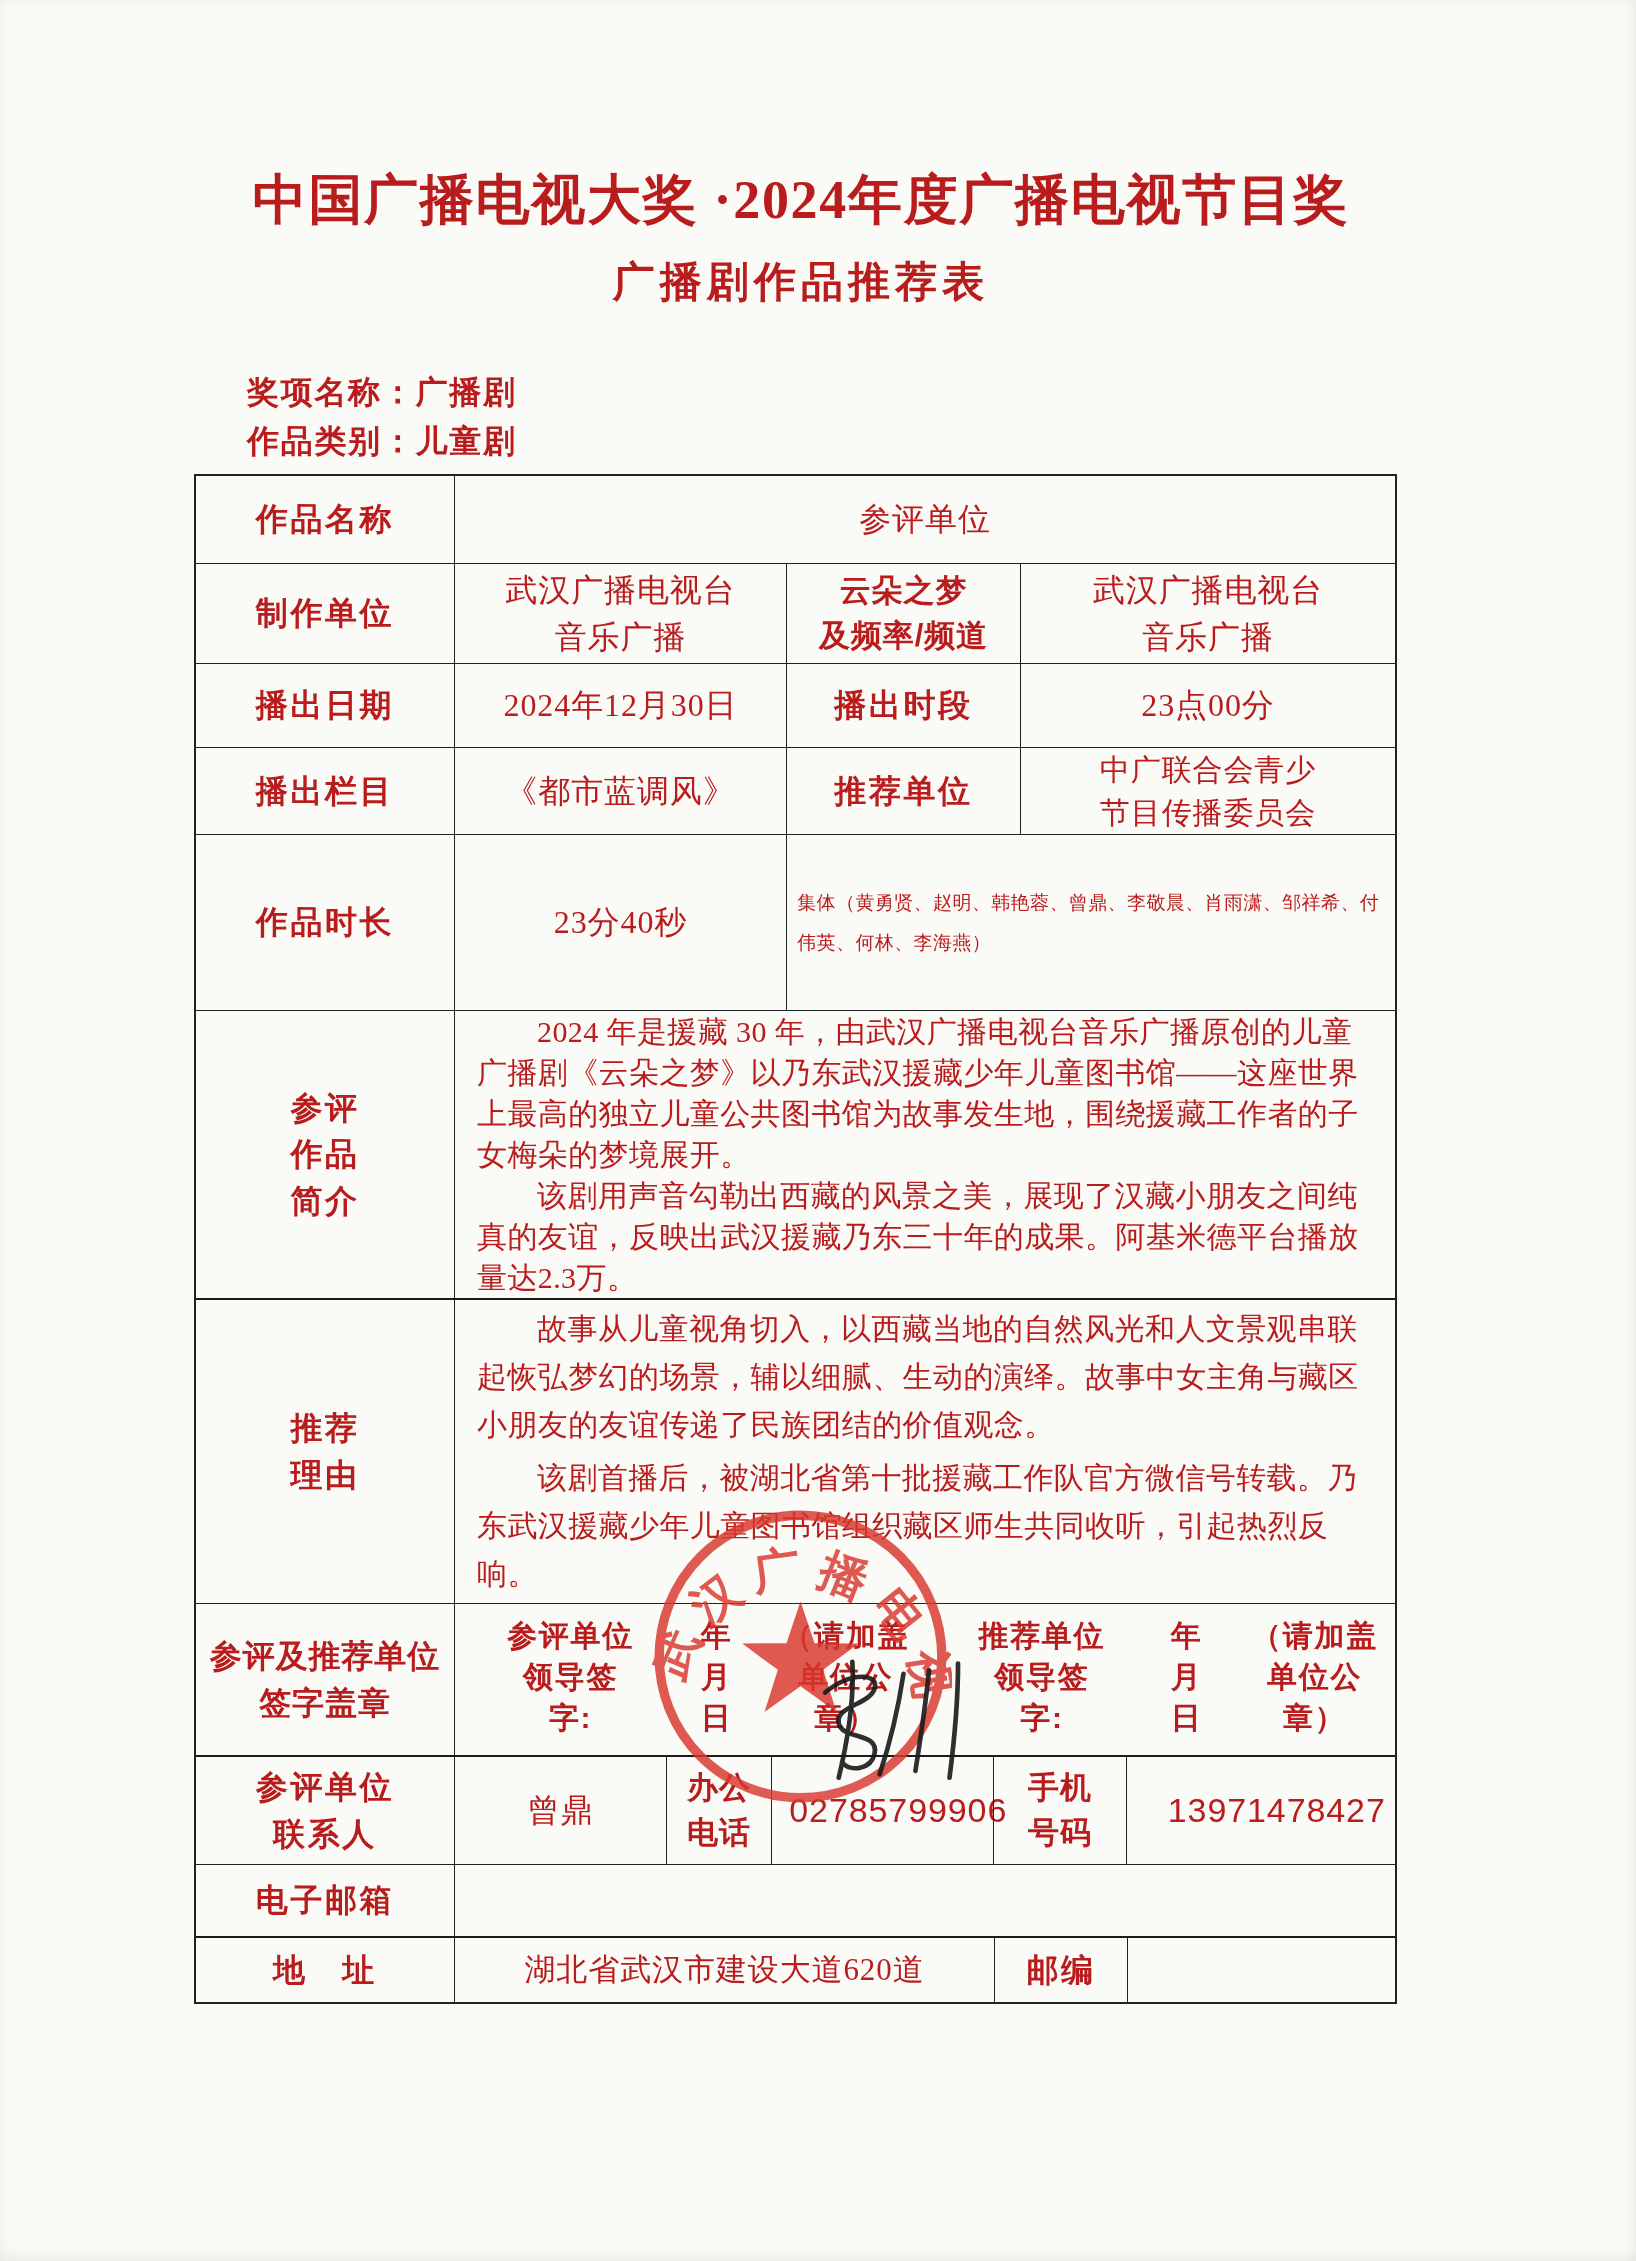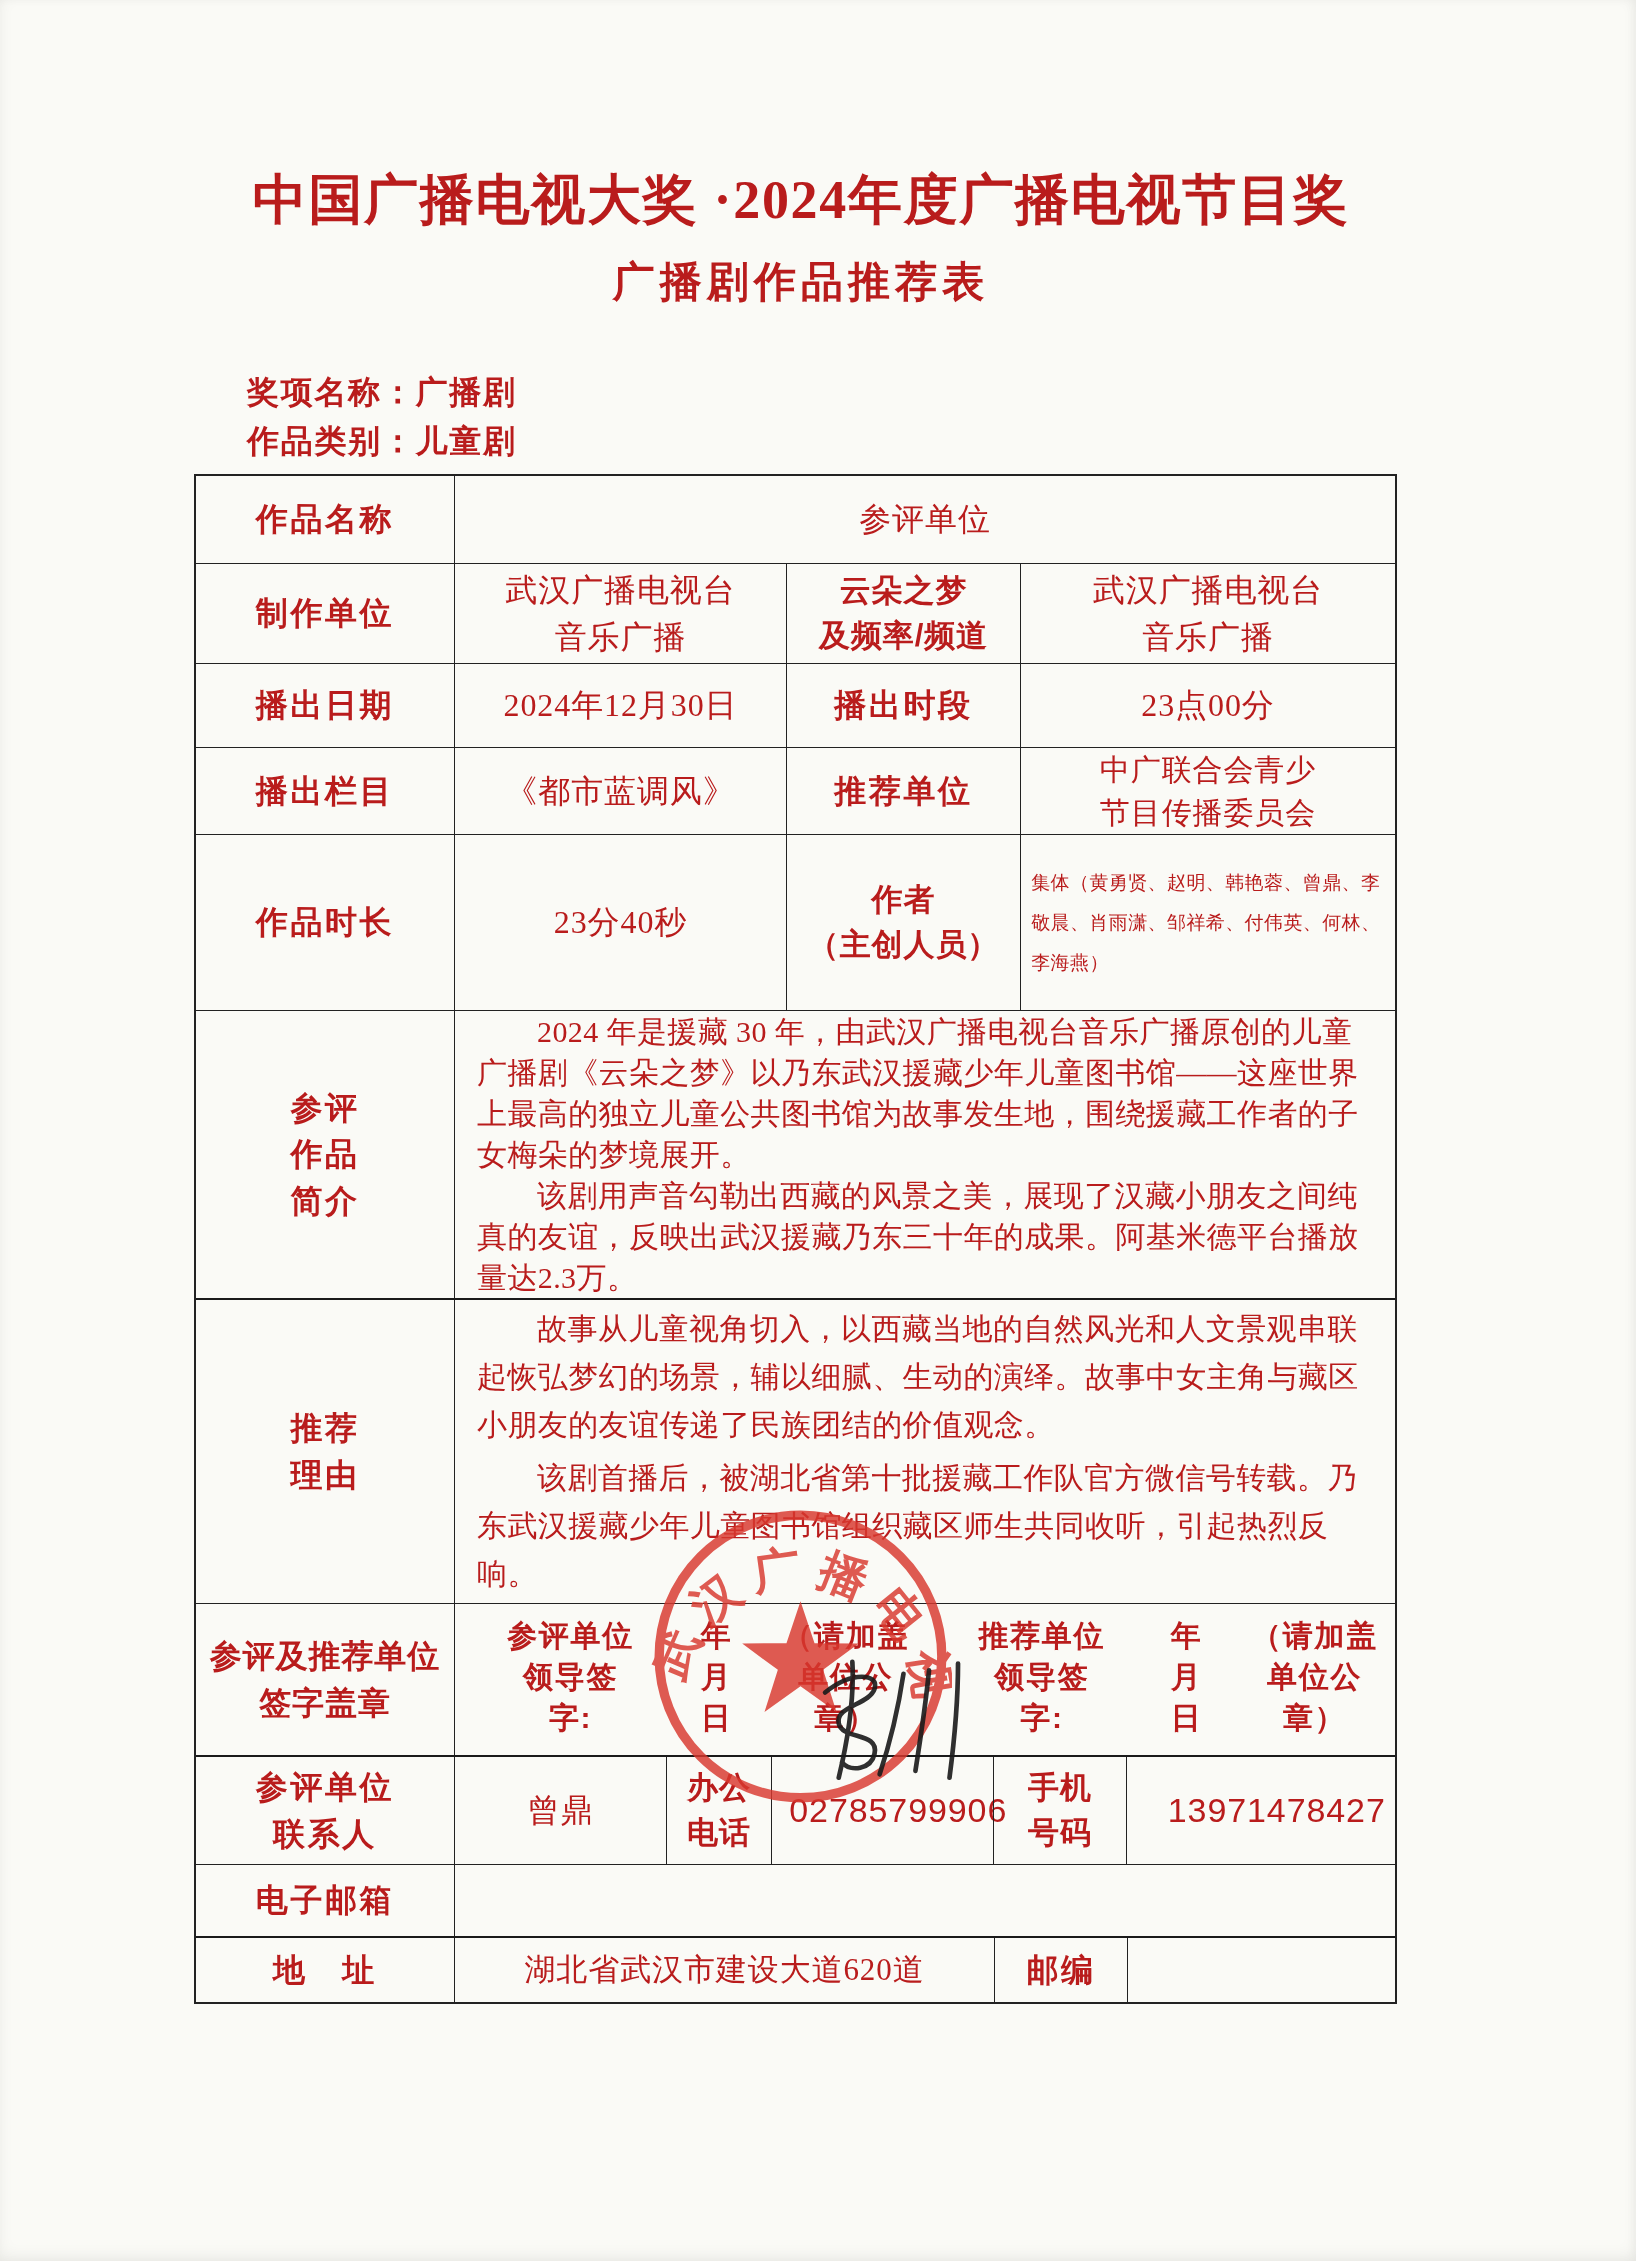--- a/index.html
+++ b/index.html
@@ -136,22 +136,20 @@
       <div class="cell lbl c1">播出栏目</div>
       <div class="cell val c2">《都市蓝调风》</div>
       <div class="cell lbl c3">推荐单位</div>
       <div class="cell val c4" style="font-size:30px">中广联合会青少
 节目传播委员会</div>
     </div>
 
     <div class="trow" style="height:176px">
       <div class="cell lbl c1">作品时长</div>
       <div class="cell val c2">23分40秒</div>
-      <div class="cell lbl c3" style="font-size:31px;letter-spacing:0.9px">作者
-（主创人员）</div>
       <div class="cell val c4 authors">集体（黄勇贤、赵明、韩艳蓉、曾鼎、李敬晨、肖雨潇、邹祥希、付伟英、何林、李海燕）</div>
     </div>
 
     <div class="trow" style="height:288px">
       <div class="cell lbl c1">参评
 作品
 简介</div>
       <div class="cell para-cell syn" style="flex:1">
         <p>2024 年是援藏 30 年，由武汉广播电视台音乐广播原创的儿童广播剧《云朵之梦》以乃东武汉援藏少年儿童图书馆——这座世界上最高的独立儿童公共图书馆为故事发生地，围绕援藏工作者的子女梅朵的梦境展开。</p>
         <p>该剧用声音勾勒出西藏的风景之美，展现了汉藏小朋友之间纯真的友谊，反映出武汉援藏乃东三十年的成果。阿基米德平台播放量达2.3万。</p>

